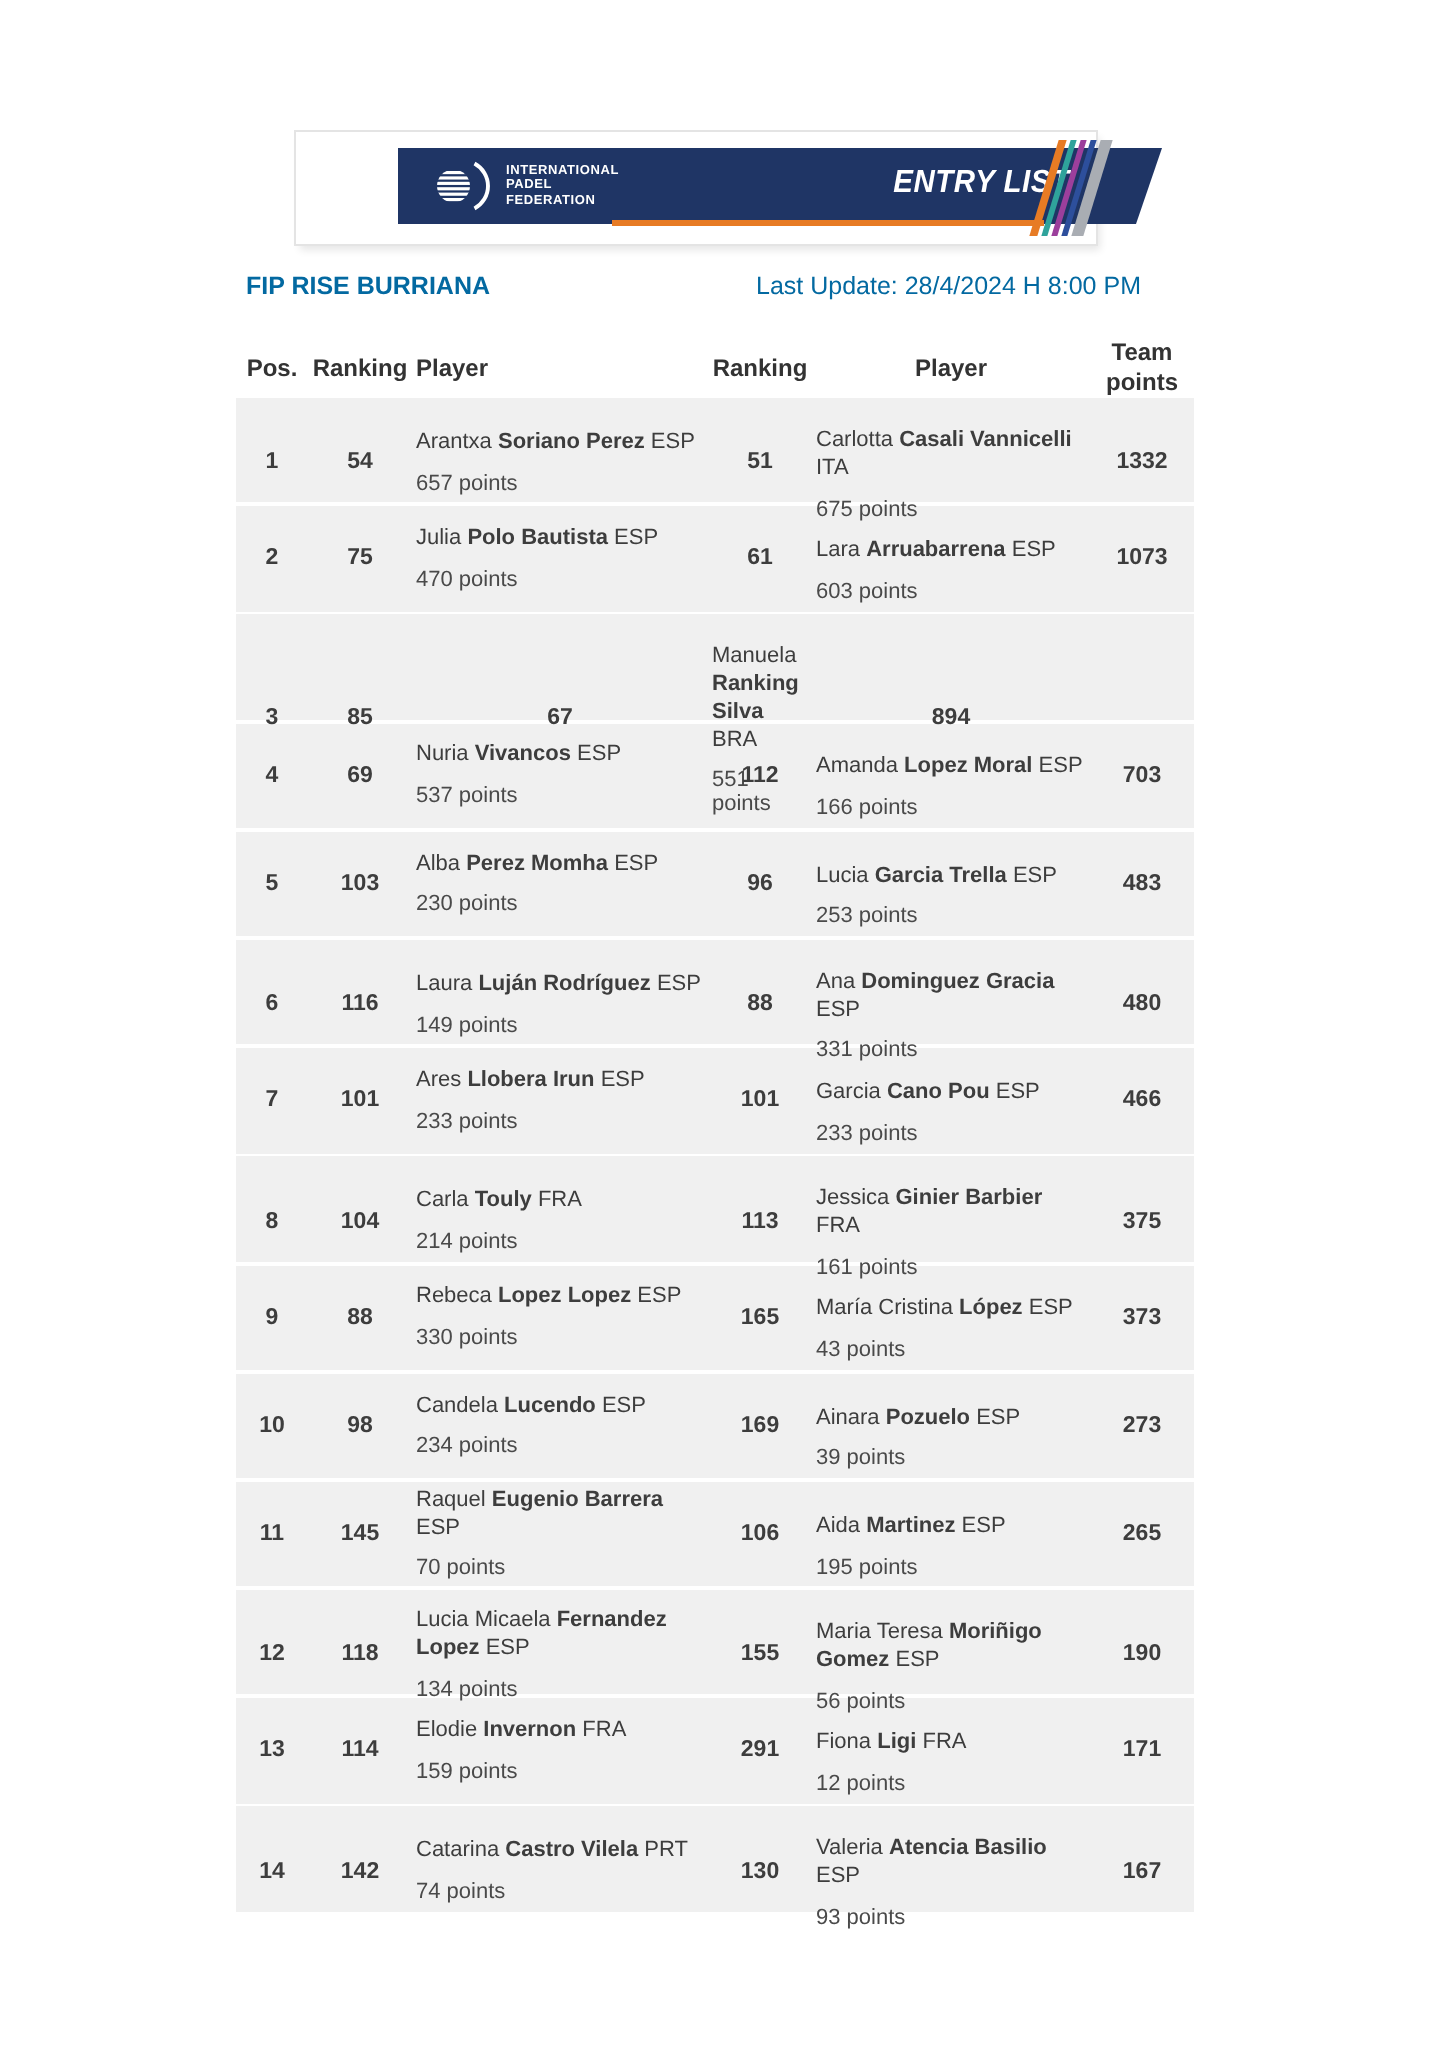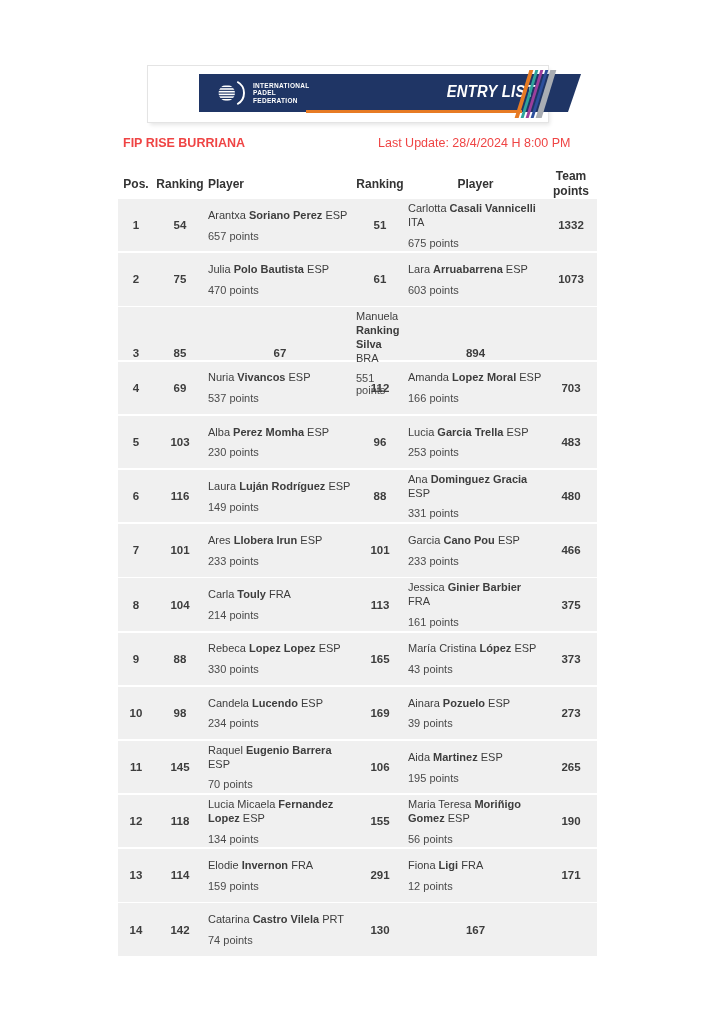--- a/index.html
+++ b/index.html
@@ -20,40 +20,40 @@
   .banner-logo{position:absolute;left:16px;top:4px;display:flex;align-items:center;gap:4px;}
   .org-text{color:#fff;font-size:6.5px;font-weight:bold;line-height:7.2px;letter-spacing:.3px;}
   .entry-title{
     position:absolute;right:46px;top:9px;color:#fff;font-size:16px;font-weight:800;
     font-style:italic;letter-spacing:.3px;transform:scaleX(.92);transform-origin:right center;
   }
   .stripes{position:absolute;left:374px;top:4px;height:48px;display:flex;gap:2px;}
   .stripe{height:48px;transform:skewX(-17deg);}
   .orange-underline{position:absolute;left:158px;top:44px;width:216px;height:3px;}
   
-  .title-row{position:absolute;left:123px;top:136px;width:474px;height:20px;font-size:12.5px;color:#ef4444;}
+  .title-row{position:absolute;left:123px;top:136px;width:474px;height:20px;font-size:12.5px;color:#0369a1;}
   .event-title{position:absolute;left:0;top:0;font-weight:bold;}
   .last-update{position:absolute;left:255px;top:0;font-weight:normal;}
   
   .entry-table{position:absolute;left:118px;top:169px;width:479px;}
   .grid-row{display:grid;grid-template-columns:36px 52px 148px 52px 139px 52px;}
   .thead{height:30px;align-items:center;font-size:12px;font-weight:bold;color:#333;background:#fff;}
   .th{text-align:center;}
   .th.player-left{text-align:left;padding-left:2px;}
   .th .twoline{display:inline-block;width:42px;line-height:1.25;}
   .row{height:52.4px;margin-bottom:1.8px;background:#f0f0f0;align-items:center;}
   .num{font-size:11.5px;font-weight:bold;color:#3d3d3d;text-align:center;}
   .player-cell{
     display:flex;flex-direction:column;justify-content:center;row-gap:7px;
     padding:3px 2px;height:100%;box-sizing:border-box;
   }
   .pname{font-size:11px;color:#3d3d3d;line-height:1.25;}
   .pname b{font-weight:bold;}
   .ppoints{font-size:11px;color:#4a4a4a;}
-  .p2 .pname{max-width:134px;}
+  .p2 .pname{max-width:134px;margin-top:12px;}
   .p1 .pname{max-width:148px;}
 </style>
 </head>
 <body>
 
 <div class="page">
 
   <div class="header-card">
     <div class="banner" id="banner-navy" style="background: rgb(31, 53, 101); margin-left: 48px;">
       <div class="banner-logo">
@@ -298,18 +298,22 @@
   </div>
 
   <div class="grid-row row">
     <div class="num">14</div>
     <div class="num">142</div>
     <div class="player-cell p1">
       <span class="pname"><span>Catarina</span> <b>Castro Vilela</b> <span>PRT</span></span>
       <span class="ppoints">74 points</span>
     </div>
     <div class="num">130</div>
+    <div class="player-cell p2">
+      <span class="pname"><span>Valeria</span> <b>Atencia Basilio</b> <span>ESP</span></span>
+      <span class="ppoints">93 points</span>
+    </div>
     <div class="num">167</div>
   </div>
 </div>
   </div>
 
 </div>
 
 </body></html>

